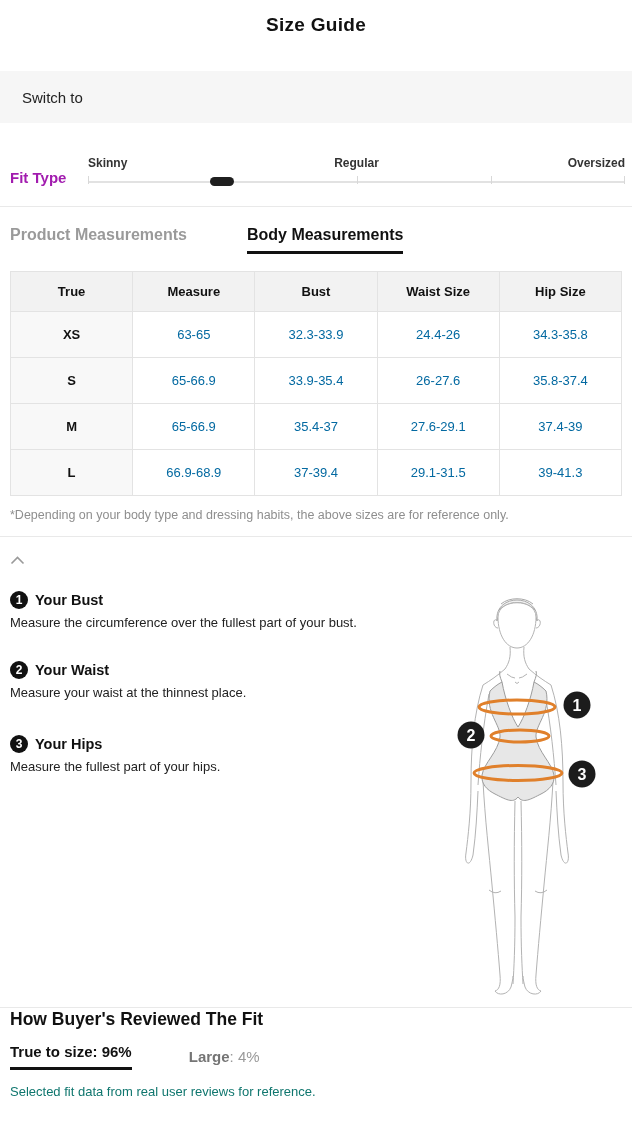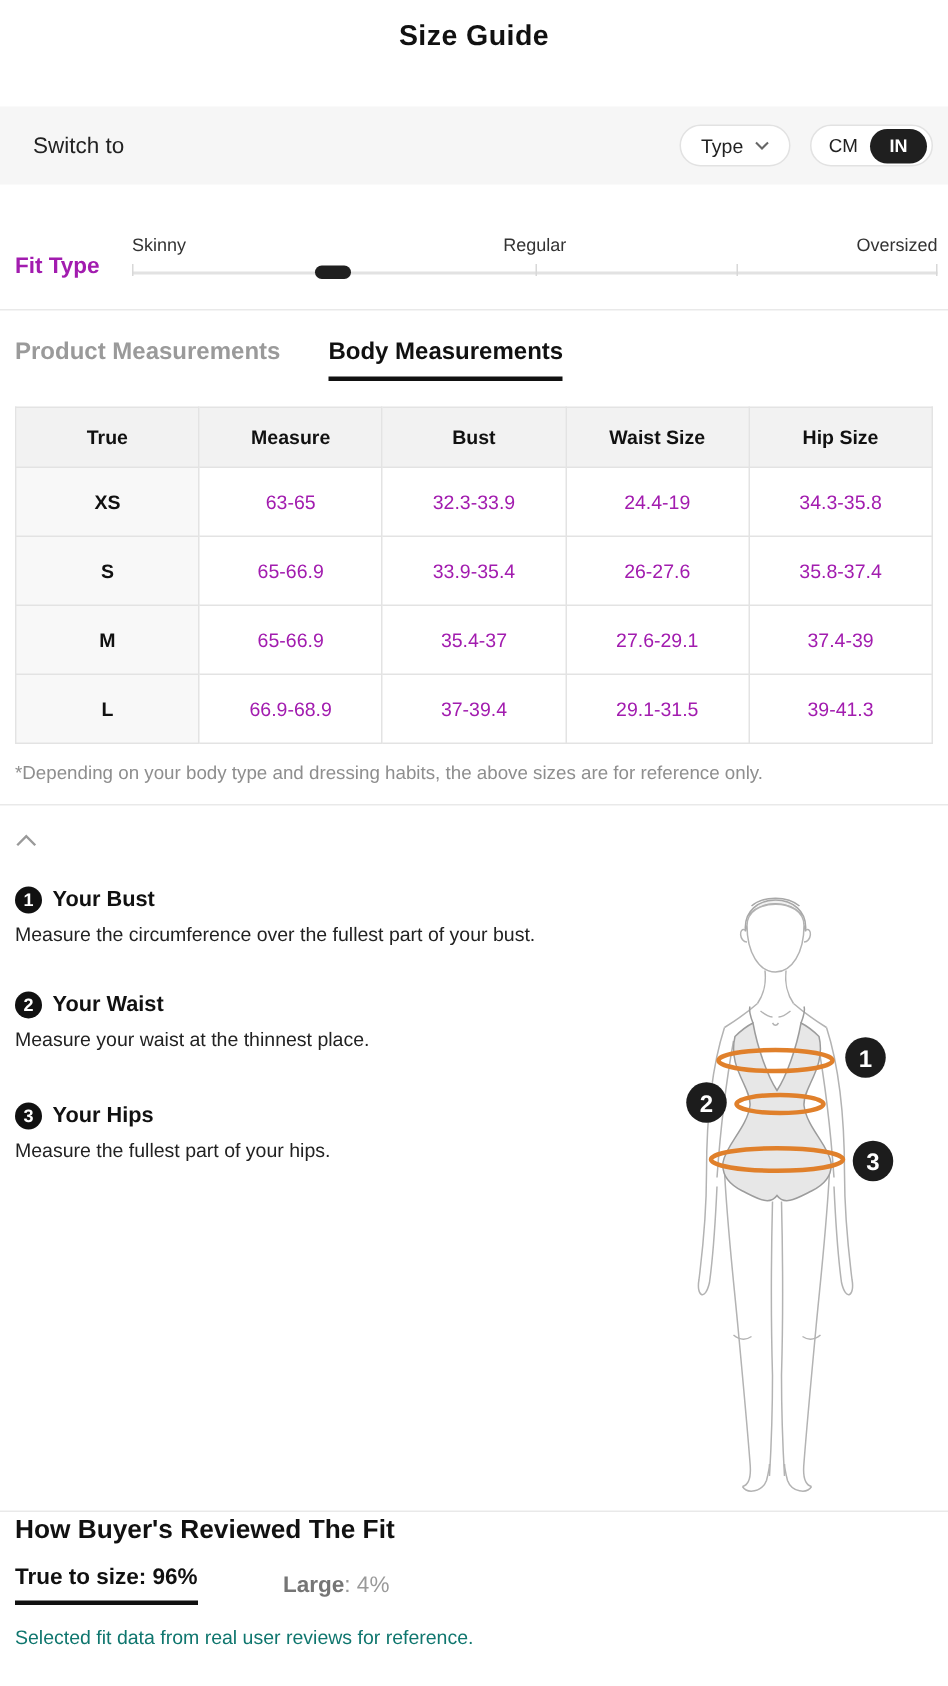--- a/index.html
+++ b/index.html
@@ -15,42 +15,42 @@
   .switch-label { font-size:15px; color:#222; }
   .controls { margin-left:auto; display:flex; gap:13px; align-items:center; }
   .type-pill { height:28px; padding:0 13px; border:1px solid #e2e2e2; border-radius:15px; background:#fff; display:flex; align-items:center; gap:7px; font-size:13px; color:#222; cursor:pointer; }
   .unit-toggle { height:28px; border:1px solid #e2e2e2; border-radius:15px; background:#fff; display:flex; align-items:center; padding:0 3px 0 12px; gap:8px; font-size:12.5px; cursor:pointer; }
   .unit-in { background:#1f1f1f; color:#fff; border-radius:12px; height:23px; min-width:38px; display:flex; align-items:center; justify-content:center; font-weight:bold; font-size:12px; }
 
   
   .fit-row { display:flex; padding:33px 7px 0 10px; }
   .fit-label { font-size:15px; font-weight:bold; width:78px; padding-top:13px; color:#a21caf; flex:none; }
   .slider { flex:1; position:relative; }
-  .slider-labels { position:relative; height:17px; font-size:12px; color:#333; }
+  .slider-labels { position:relative; height:17px; font-size:12px; color:#333;font-weight:bold; }
   .slider-labels .l-left { position:absolute; left:0; top:0; }
   .slider-labels .l-mid { position:absolute; left:50%; transform:translateX(-50%); top:0; }
   .slider-labels .l-right { position:absolute; right:0; top:0; }
   .track { position:relative; height:12px; margin-top:3px; }
   .track-line { position:absolute; left:0; right:0; top:5px; height:1.5px; background:#e2e2e2; }
   .tick { position:absolute; top:0; width:1px; height:8px; background:#d8d8d8; }
   .handle { position:absolute; top:1px; left:calc(25% - 12px); width:24px; height:9px; background:#1f1f1f; border-radius:4.5px; }
 
   .divider { height:1px; background:#e9e9e9; }
 
   
-  .tabs { display:flex; gap:32px; padding:0 10px; margin-top:19px; font-size:16px; font-weight:bold; }
+  .tabs { display:flex; gap:60px; padding:0 10px; margin-top:19px; font-size:16px; font-weight:bold; }
   .tab { cursor:pointer; padding-bottom:7px; }
   .tab.inactive { color:#9a9a9a; }
   .tab.active { color:#111; border-bottom:3px solid #111; }
 
   
   table.size-table { margin:17px 10px 0; width:612px; border-collapse:collapse; table-layout:fixed; font-size:13px; }
   .size-table th, .size-table td { border:1px solid #e3e3e3; text-align:center; }
   .size-table th { background:#f2f2f2; height:40px; font-weight:bold; color:#111; }
-  .size-table td { height:46px; background:#fff; color:#a21caf; }
+  .size-table td { height:46px; background:#fff; color:#0369a1; }
   .size-table td.size-col { background:#f8f8f8; font-weight:bold; color:#111; }
   .table-note { margin:12px 10px 0; font-size:12.5px; color:#8e8e8e; }
   .div2 { margin-top:14px; }
 
   
   .measure { position:relative; height:470px; padding:0 10px; }
   .measure-head { display:flex; justify-content:space-between; align-items:center; padding:19px 5px 0 0; font-size:17px; color:#333; cursor:pointer; }
   .steps { width:410px; }
   .step1 { margin-top:26px; } .step2 { margin-top:30px; } .step3 { margin-top:34px; }
   .step-head { display:flex; align-items:center; gap:7px; font-size:14.5px; font-weight:bold; color:#111; }
@@ -68,32 +68,20 @@
   .rv-large .val { color:#9a9a9a; }
   .review-note { margin-top:14px; font-size:13px; color:#0f766e; }
 </style>
 </head>
 <body>
 
 <div class="page-title">Size Guide</div>
 
 <div class="switch-bar">
   <span class="switch-label">Switch to</span>
-  <div class="controls">
-    <div class="type-pill">
-      <span>Type</span>
-      <svg width="10" height="6" viewBox="0 0 10 6">
-          <polyline points="1,1 5,5 9,1" fill="none" stroke="#666" stroke-width="1.4"></polyline>
-        </svg>
-    </div>
-    <div class="unit-toggle">
-      <span>CM</span>
-      <span class="unit-in">IN</span>
-    </div>
-  </div>
 </div>
 
 <div class="fit-row">
   <div class="fit-label">Fit Type</div>
   <div class="slider">
     <div class="slider-labels">
       <span class="l-left">Skinny</span>
       <span class="l-mid">Regular</span>
       <span class="l-right">Oversized</span>
     </div>
@@ -123,21 +111,21 @@
       <th>Bust</th>
       <th>Waist Size</th>
       <th>Hip Size</th>
     </tr>
   </thead>
   <tbody>
     <tr>
       <td class="size-col">XS</td>
       <td>63-65</td>
       <td>32.3-33.9</td>
-      <td>24.4-19</td>
+      <td>24.4-26</td>
       <td>34.3-35.8</td>
     </tr>
     <tr>
       <td class="size-col">S</td>
       <td>65-66.9</td>
       <td>33.9-35.4</td>
       <td>26-27.6</td>
       <td>35.8-37.4</td>
     </tr>
     <tr>

